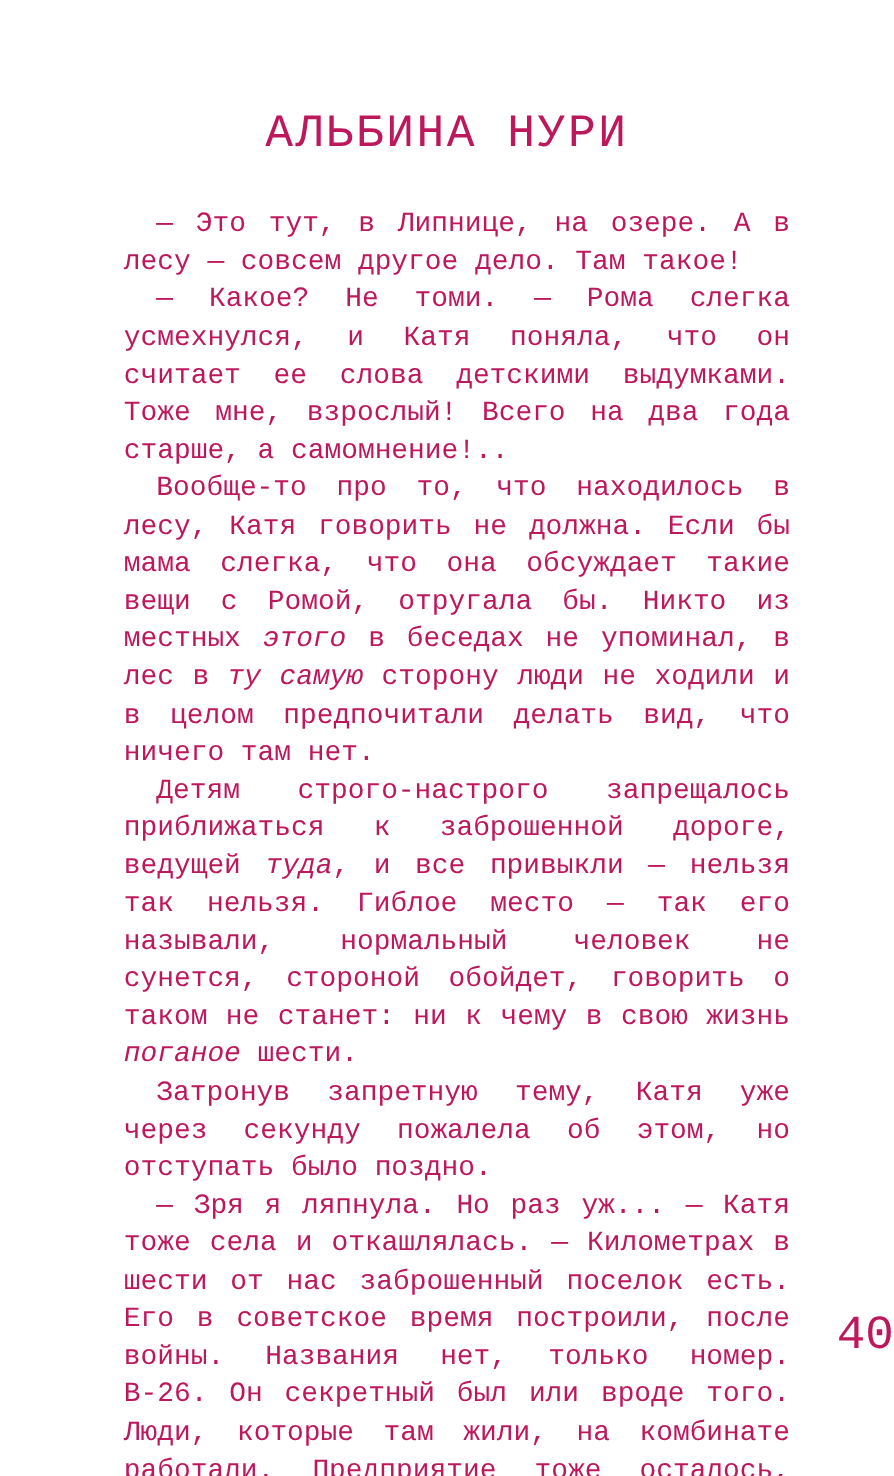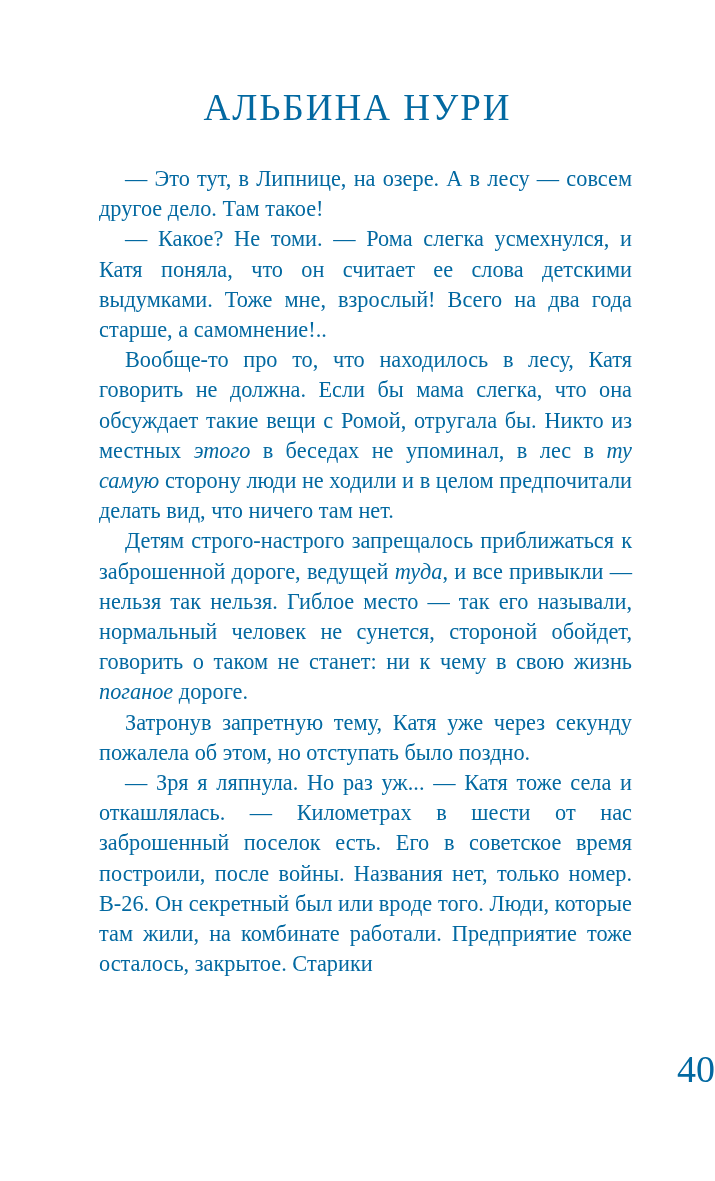--- a/index.html
+++ b/index.html
@@ -10,22 +10,22 @@
     width: 715px;
     height: 1181px;
     background: #ffffff;
     overflow: hidden;
   }
   .page {
     position: relative;
     width: 715px;
     height: 1181px;
     background: #ffffff;
-    color: #0369a1;
-    font-family: Liberation Serif, serif;
+    color: #be185d;
+    font-family: Liberation Mono, monospace;
   }
   .running-head {
     position: absolute;
     top: 88px;
     left: 0;
     width: 100%;
     text-align: center;
     font-size: 37px;
     line-height: 40px;
     letter-spacing: 2px;
@@ -65,19 +65,19 @@
 </head>
 <body>
 
 <div class="page">
   <div class="running-head">АЛЬБИНА НУРИ</div>
 
   <div class="body-text">
       <p class="para"><span>— Это тут, в Липнице, на озере. А в лесу — совсем другое дело. Там такое!</span></p>
       <p class="para"><span>— Какое? Не томи. — Рома слегка усмехнулся, и Катя поняла, что он считает ее слова детскими выдумками. Тоже мне, взрослый! Всего на два года старше, а самомнение!..</span></p>
       <p class="para"><span>Вообще-то про то, что находилось в лесу, Катя говорить не должна. Если бы мама слегка, что она обсуждает такие вещи с Ромой, отругала бы. Никто из местных </span><em>этого</em><span> в беседах не упоминал, в лес в </span><em>ту самую</em><span> сторону люди не ходили и в целом предпо­читали делать вид, что ничего там нет.</span></p>
-      <p class="para"><span>Детям строго-настрого запрещалось прибли­жаться к заброшенной дороге, ведущей </span><em>туда</em><span>, и все привыкли — нельзя так нельзя. Гиблое место — так его называли, нормальный человек не сунется, стороной обойдет, говорить о таком не станет: ни к чему в свою жизнь </span><em>поганое</em><span> дороге.</span></p>
+      <p class="para"><span>Детям строго-настрого запрещалось прибли­жаться к заброшенной дороге, ведущей </span><em>туда</em><span>, и все привыкли — нельзя так нельзя. Гиблое место — так его называли, нормальный человек не сунется, стороной обойдет, говорить о таком не станет: ни к чему в свою жизнь </span><em>поганое</em><span> шести.</span></p>
       <p class="para"><span>Затронув запретную тему, Катя уже через се­кунду пожалела об этом, но отступать было поздно.</span></p>
       <p class="para"><span>— Зря я ляпнула. Но раз уж... — Катя тоже села и откашлялась. — Километрах в шести от нас заброшенный поселок есть. Его в советское время построили, после войны. Названия нет, только номер. В-26. Он секретный был или вроде того. Люди, которые там жили, на комбинате работали. Предприятие тоже осталось, закрытое. Старики</span></p>
     </div>
 
   <div class="page-number">40</div>
 </div>
 
 </body></html>

